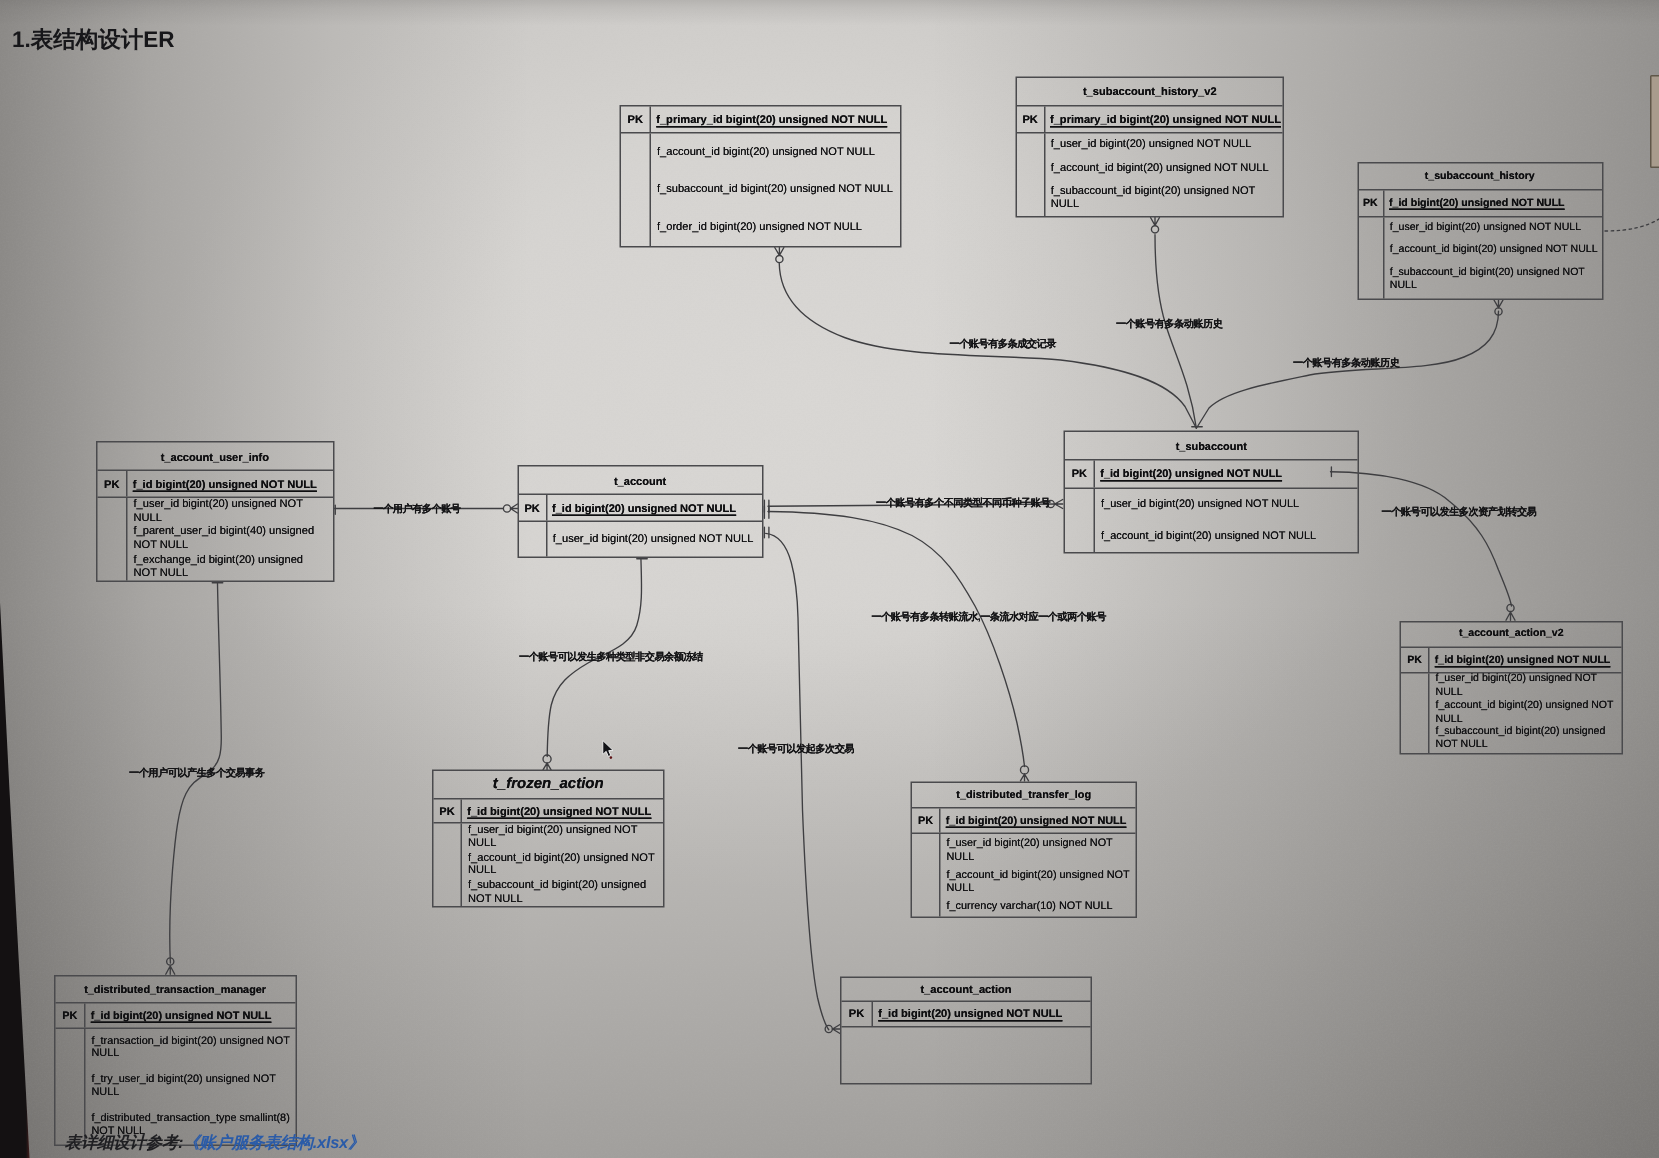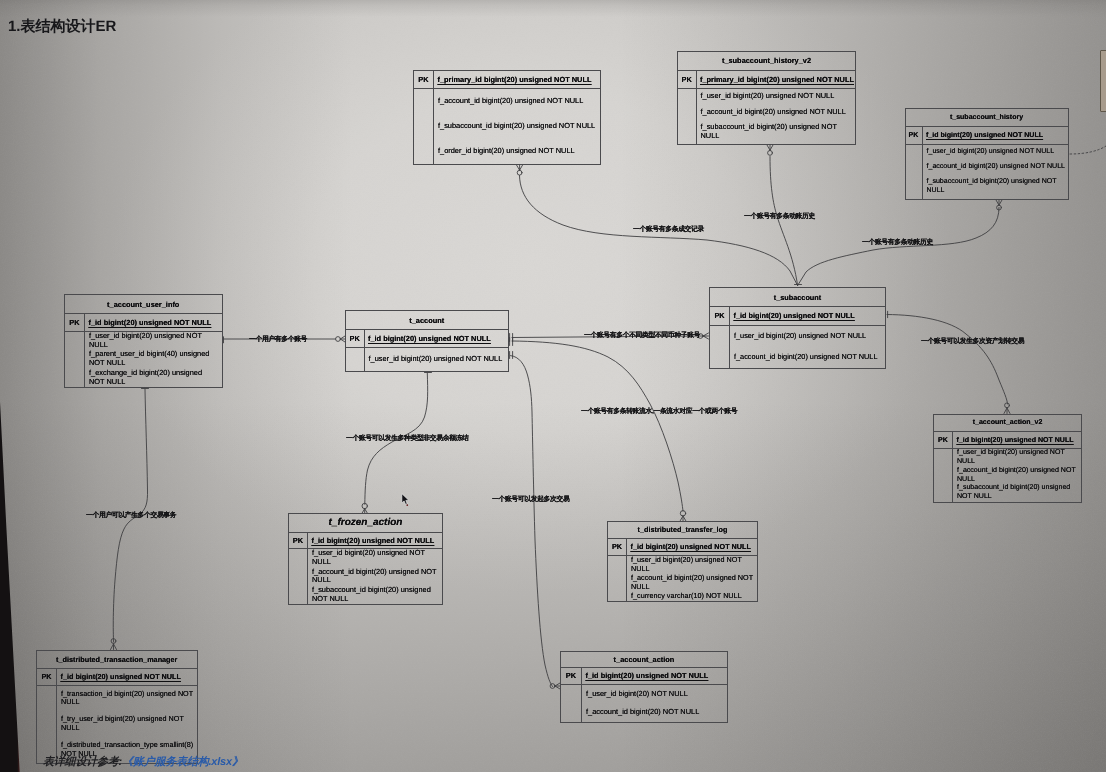--- a/index.html
+++ b/index.html
@@ -214,21 +214,21 @@
       <div class="pkcell" style="width:18.5px;font-size:7.4px;">PK</div>
       <div class="pkfield" style="font-size:7.4px;">f_id bigint(20) unsigned NOT NULL</div>
     </div>
     <div class="body">
       <div class="gutter" style="width:18.5px;"></div>
       <div class="cells">
         <div class="fld" style="font-size:7.4px;line-height:8.8px;">f_user_id bigint(20) unsigned NOT NULL</div>
       </div>
     </div>
   </div>
-  <div class="tbl" id="t_subaccount" style="left:709px;top:287px;width:177px;height:82px;">
+  <div class="tbl" id="t_subaccount" style="left:709px;top:287px;width:197px;height:82px;">
     <div class="hdr" style="height:19px;font-size:7.3px;">t_subaccount</div>
     <div class="pkrow" style="height:18.5px;">
       <div class="pkcell" style="width:20px;font-size:7.3px;">PK</div>
       <div class="pkfield" style="font-size:7.3px;">f_id bigint(20) unsigned NOT NULL</div>
     </div>
     <div class="body">
       <div class="gutter" style="width:20px;"></div>
       <div class="cells">
         <div class="fld" style="font-size:7.3px;line-height:8.8px;">f_user_id bigint(20) unsigned NOT NULL</div>
         <div class="fld" style="font-size:7.3px;line-height:8.8px;">f_account_id bigint(20) unsigned NOT NULL</div>
@@ -258,21 +258,21 @@
     </div>
     <div class="body">
       <div class="gutter" style="width:19px;"></div>
       <div class="cells">
         <div class="fld" style="font-size:7.4px;line-height:8.8px;">f_user_id bigint(20) unsigned NOT NULL</div>
         <div class="fld" style="font-size:7.4px;line-height:8.8px;">f_account_id bigint(20) unsigned NOT NULL</div>
         <div class="fld" style="font-size:7.4px;line-height:8.8px;">f_subaccount_id bigint(20) unsigned NOT NULL</div>
       </div>
     </div>
   </div>
-  <div class="tbl" id="t_distributed_transfer_log" style="left:607px;top:521px;width:151px;height:81px;">
+  <div class="tbl" id="t_distributed_transfer_log" style="left:607px;top:521px;width:151px;height:91px;">
     <div class="hdr" style="height:16.5px;font-size:7.25px;">t_distributed_transfer_log</div>
     <div class="pkrow" style="height:17.5px;">
       <div class="pkcell" style="width:19px;font-size:7.25px;">PK</div>
       <div class="pkfield" style="font-size:7.25px;">f_id bigint(20) unsigned NOT NULL</div>
     </div>
     <div class="body">
       <div class="gutter" style="width:19px;"></div>
       <div class="cells">
         <div class="fld" style="font-size:7.25px;line-height:8.8px;">f_user_id bigint(20) unsigned NOT NULL</div>
         <div class="fld" style="font-size:7.25px;line-height:8.8px;">f_account_id bigint(20) unsigned NOT NULL</div>
@@ -293,27 +293,20 @@
         <div class="fld" style="font-size:7.25px;line-height:8.8px;">f_try_user_id bigint(20) unsigned NOT NULL</div>
         <div class="fld" style="font-size:7.25px;line-height:8.8px;">f_distributed_transaction_type smallint(8) NOT NULL</div>
       </div>
     </div>
   </div>
   <div class="tbl" id="t_account_action" style="left:560px;top:651px;width:168px;height:72px;">
     <div class="hdr" style="height:15.5px;font-size:7.4px;">t_account_action</div>
     <div class="pkrow" style="height:17.5px;">
       <div class="pkcell" style="width:21px;font-size:7.4px;">PK</div>
       <div class="pkfield" style="font-size:7.4px;">f_id bigint(20) unsigned NOT NULL</div>
-    </div>
-    <div class="body">
-      <div class="gutter" style="width:21px;"></div>
-      <div class="cells">
-        <div class="fld" style="font-size:7.4px;line-height:8.8px;">f_user_id bigint(20) NOT NULL</div>
-        <div class="fld" style="font-size:7.4px;line-height:8.8px;">f_account_id bigint(20) NOT NULL</div>
-      </div>
     </div>
   </div>
 
   </div>
 
   <div id="labels-layer">
   <div class="rel" id="rel-trade-subaccount" style="left:633px;top:224.5px;font-size:6.8px;letter-spacing:-0.35px;">一个账号有多条成交记录</div>
   <div class="rel" id="rel-subhistv2-subaccount" style="left:744px;top:211.5px;font-size:6.8px;letter-spacing:-0.35px;">一个账号有多条动账历史</div>
   <div class="rel" id="rel-subhist-subaccount" style="left:862px;top:237.5px;font-size:6.8px;letter-spacing:-0.35px;">一个账号有多条动账历史</div>
   <div class="rel" id="rel-userinfo-account" style="left:249px;top:334.5px;font-size:6.8px;letter-spacing:-0.35px;">一个用户有多个账号</div>

